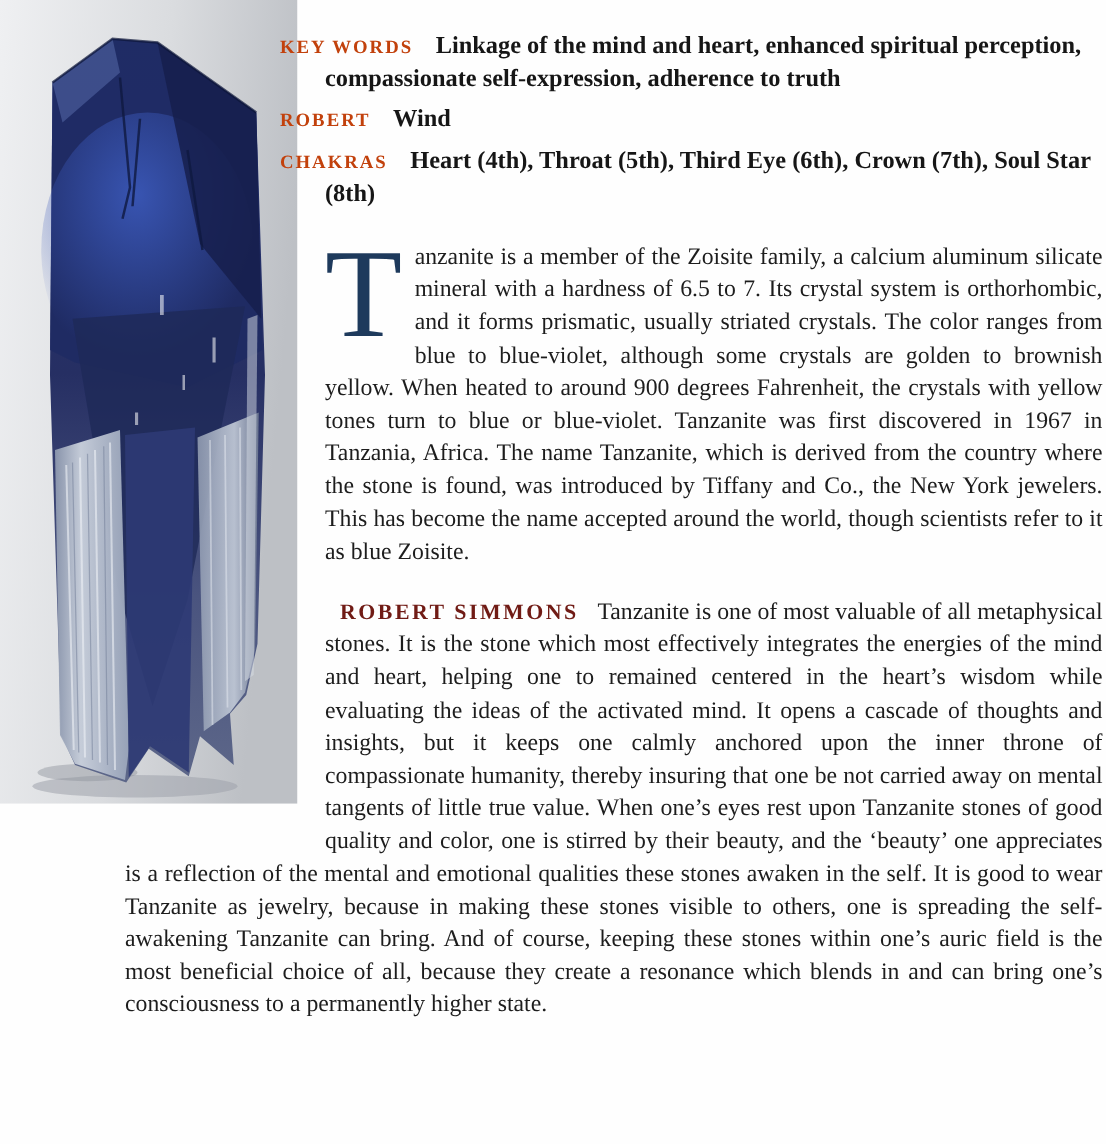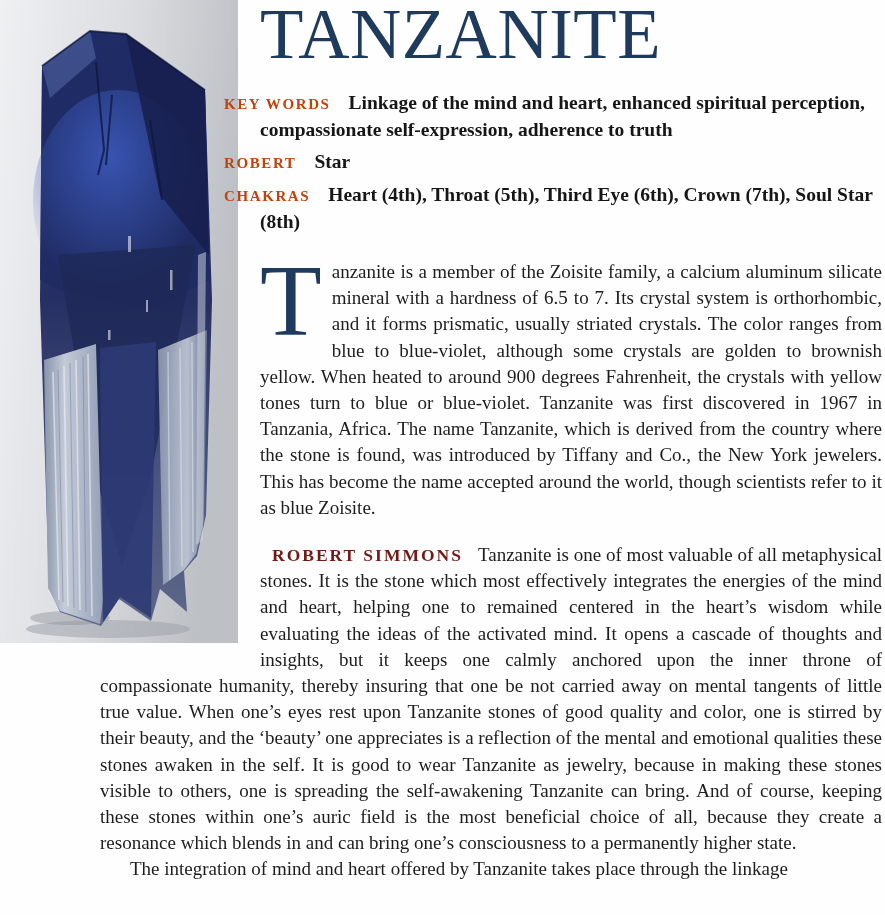--- a/index.html
+++ b/index.html
@@ -157,27 +157,25 @@
         <rect x="128" y="236" width="3" height="16"></rect>
         <rect x="170" y="270" width="2.5" height="20"></rect>
         <rect x="146" y="300" width="2" height="12"></rect>
         <rect x="108" y="330" width="2.5" height="10"></rect>
       </g>
 
       <polyline points="42,66 90,31 126,34 205,90" fill="none" stroke="#0d1638" stroke-width="2" opacity="0.7"></polyline>
     </svg>
   </figure>
 
-  <h1 class="title">TANZANITE</h1>
 
   <div class="info">
     <p class="info-line"><span class="label olive">KEY WORDS</span><span>Linkage of the mind and heart, enhanced spiritual perception, compassionate self-expression, adherence to truth</span></p>
-    <p class="info-line"><span class="label olive">ROBERT</span><span>Star</span></p>
+    <p class="info-line"><span class="label olive">ROBERT</span><span>Wind</span></p>
     <p class="info-line"><span class="label olive">CHAKRAS</span><span>Heart (4th), Throat (5th), Third Eye (6th), Crown (7th), Soul Star (8th)</span></p>
   </div>
 
   <p class="body intro"><span class="dropcap">T</span><span>anzanite is a member of the Zoisite family, a calcium aluminum silicate mineral with a hardness of 6.5 to 7. Its crystal system is orthorhombic, and it forms prismatic, usually striated crystals. The color ranges from blue to blue-violet, although some crystals are golden to brownish yellow. When heated to around 900 degrees Fahrenheit, the crystals with yellow tones turn to blue or blue-violet. Tanzanite was first discovered in 1967 in Tanzania, Africa. The name Tanzanite, which is derived from the country where the stone is found, was introduced by Tiffany and Co., the New York jewelers. This has become the name accepted around the world, though scientists refer to it as blue Zoisite.</span></p>
 
   <p class="body simmons"><span class="label maroon">ROBERT SIMMONS</span><span>Tanzanite is one of most valuable of all metaphysical stones. It is the stone which most effectively integrates the energies of the mind and heart, helping one to remained centered in the heart’s wisdom while evaluating the ideas of the activated mind. It opens a cascade of thoughts and insights, but it keeps one calmly anchored upon the inner throne of compassionate humanity, thereby insuring that one be not carried away on mental tangents of little true value. When one’s eyes rest upon Tanzanite stones of good quality and color, one is stirred by their beauty, and the ‘beauty’ one appreciates is a reflection of the mental and emotional qualities these stones awaken in the self. It is good to wear Tanzanite as jewelry, because in making these stones visible to others, one is spreading the self-awakening Tanzanite can bring. And of course, keeping these stones within one’s auric field is the most beneficial choice of all, because they create a resonance which blends in and can bring one’s consciousness to a permanently higher state.</span></p>
 
-  <p class="body closing">The integration of mind and heart offered by Tanzanite takes place through the linkage</p>
 
 </div>
 
 </body></html>

